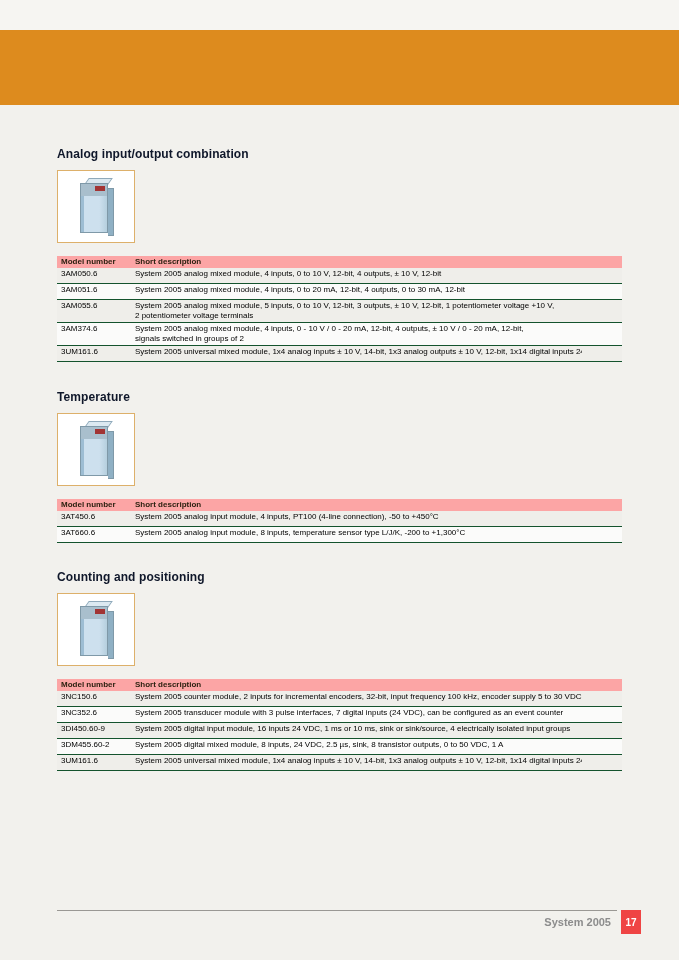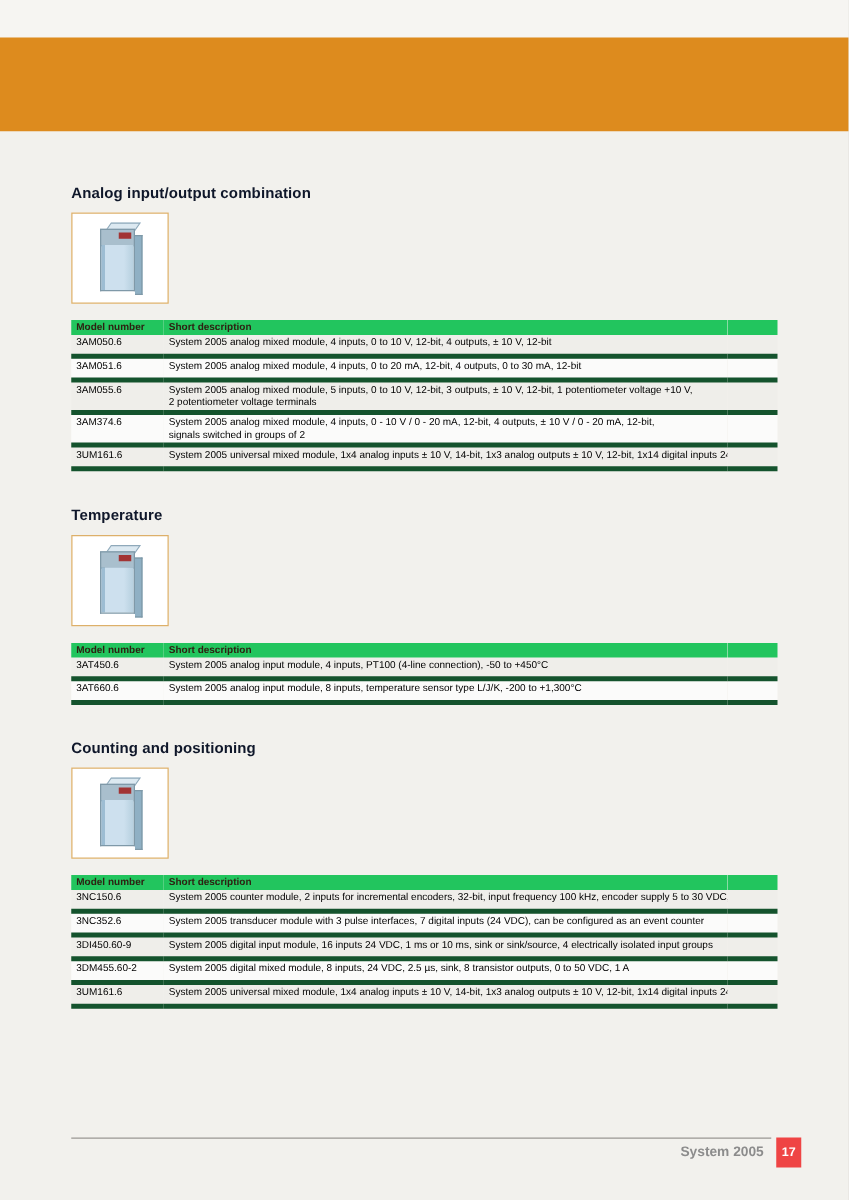--- a/index.html
+++ b/index.html
@@ -64,29 +64,29 @@
   .product-table th,.product-table td{
     font-size:8px;
     line-height:10px;
     padding:1px 4px;
     text-align:left;
     vertical-align:top;
     overflow:hidden;
     white-space:nowrap;
   }
   .table-header-row th{
-    background:#22c55e;
+    background:#fca5a5;
     color:#2e2212;
     font-weight:bold;
     height:9px;
   }
   .col-model{width:66px;}
   .col-page{width:32px;text-align:right;}
   td.col-page{text-align:right;}
-  tbody tr{border-bottom:4px solid #14532d;margin-left:15px;}
+  tbody tr{border-bottom:1px solid #14532d;margin-left:15px;}
   tbody tr:nth-child(odd){background:#efeeea;}
   tbody tr:nth-child(even){background:#fbfbfa;}
   .desc-line{white-space:nowrap;}
   .page-ref{
     display:inline-flex;align-items:flex-end;gap:2px;
     color:#1a1a1a;
     padding-left:40px;
   }
   .page-icon{
     display:inline-block;width:6px;height:8px;

